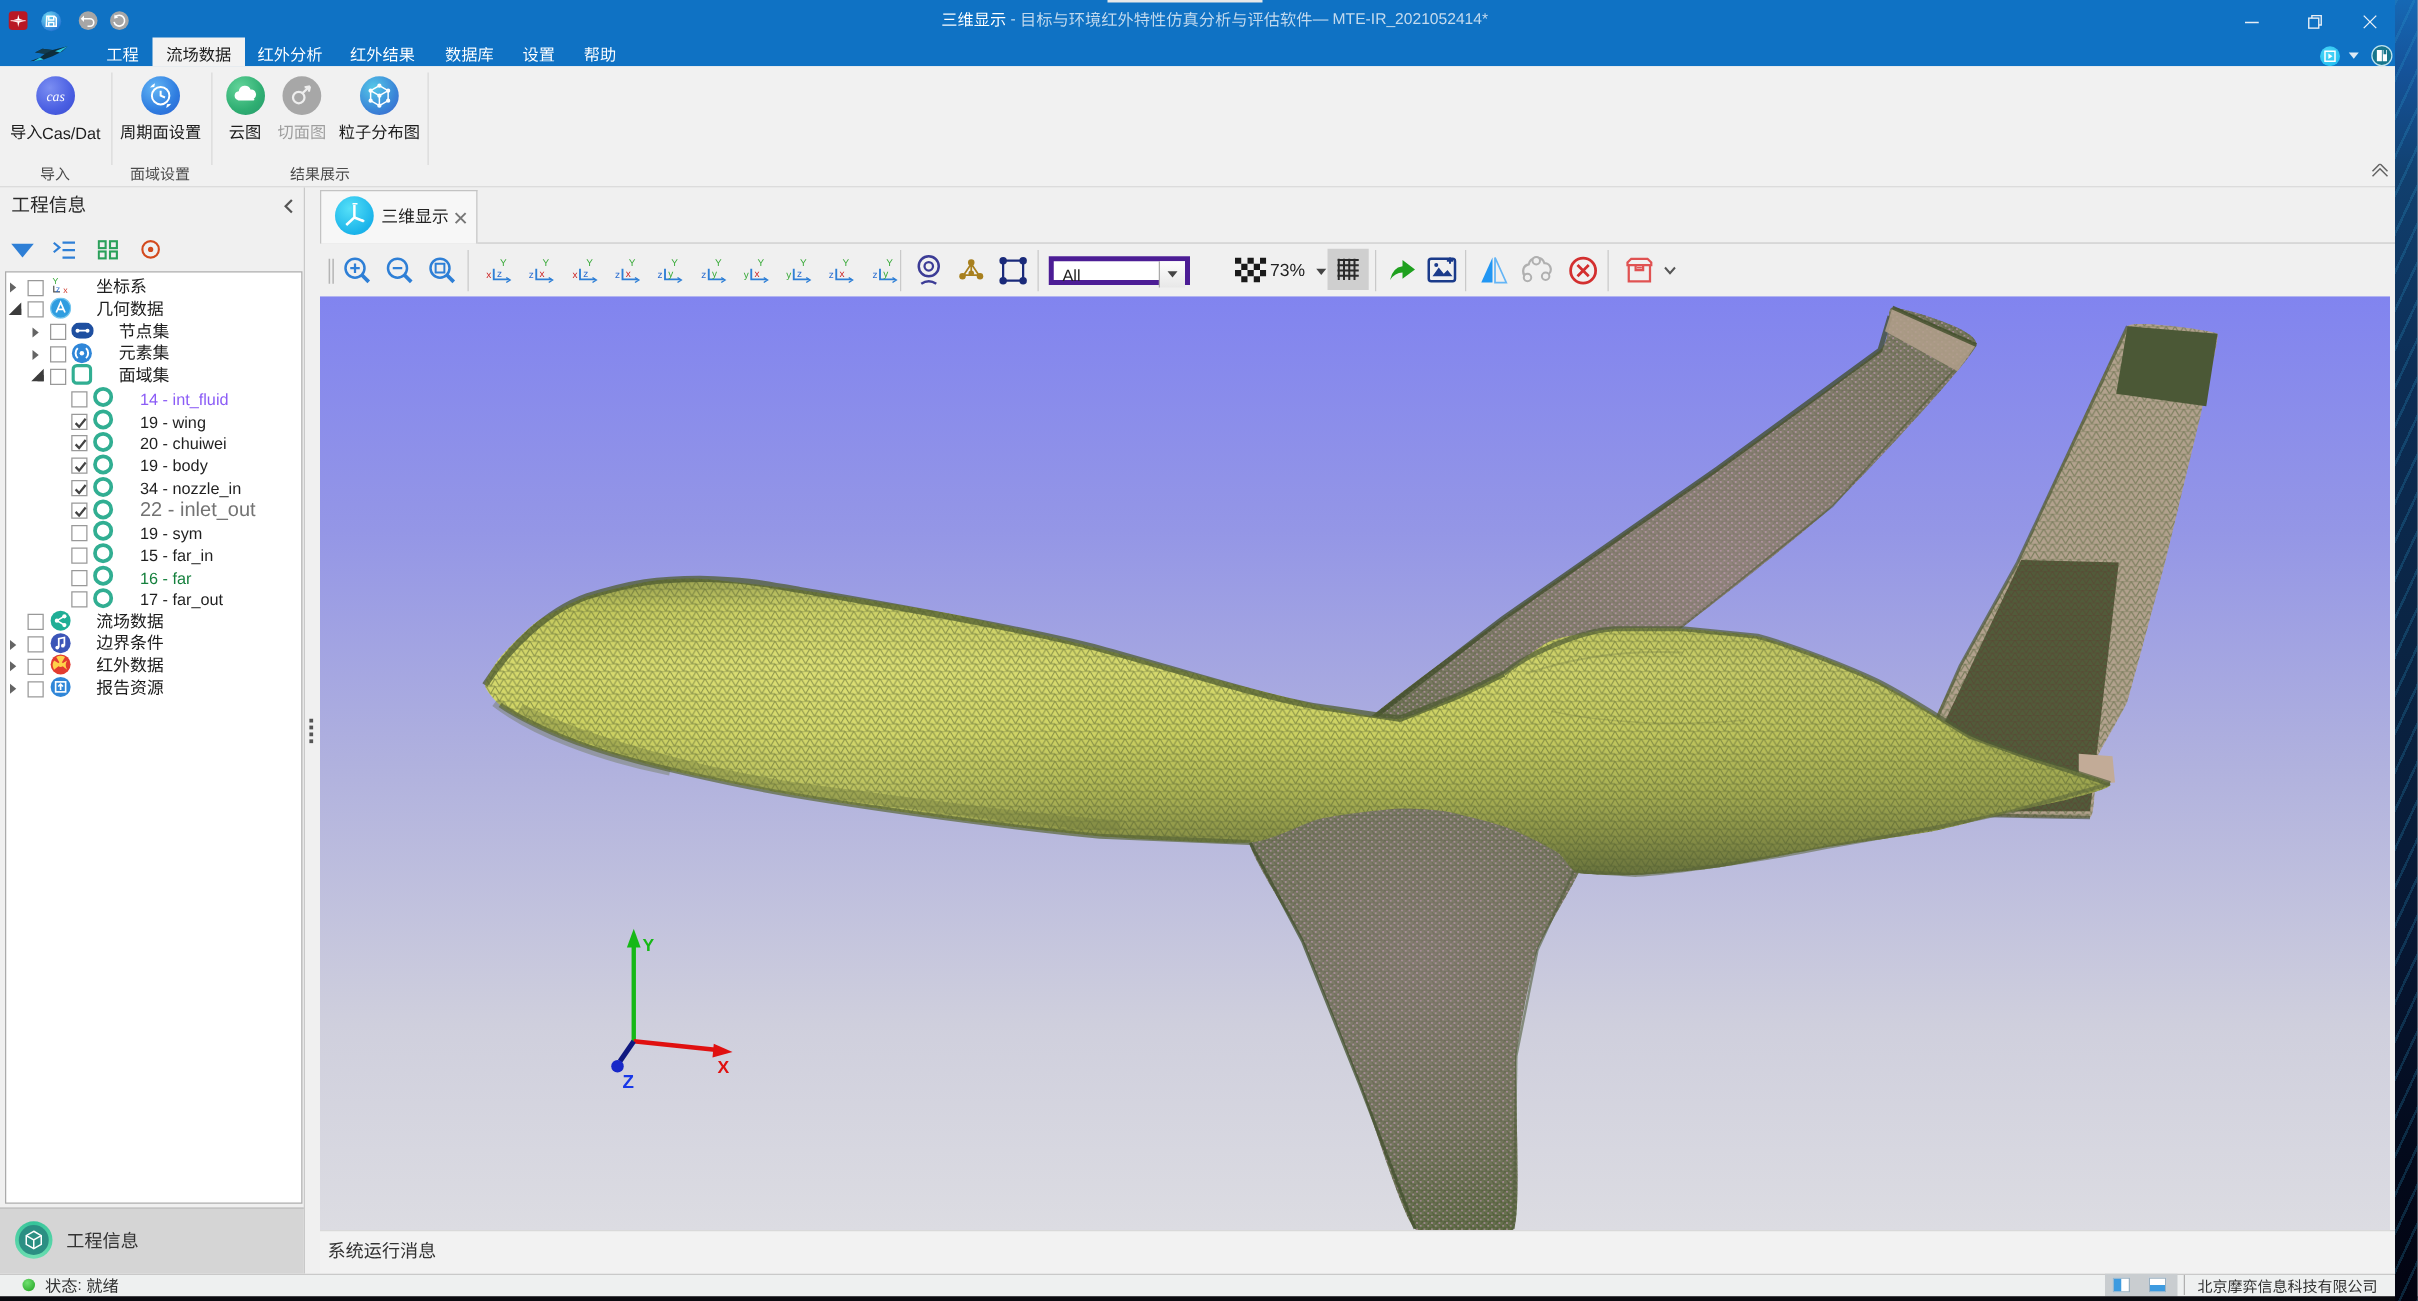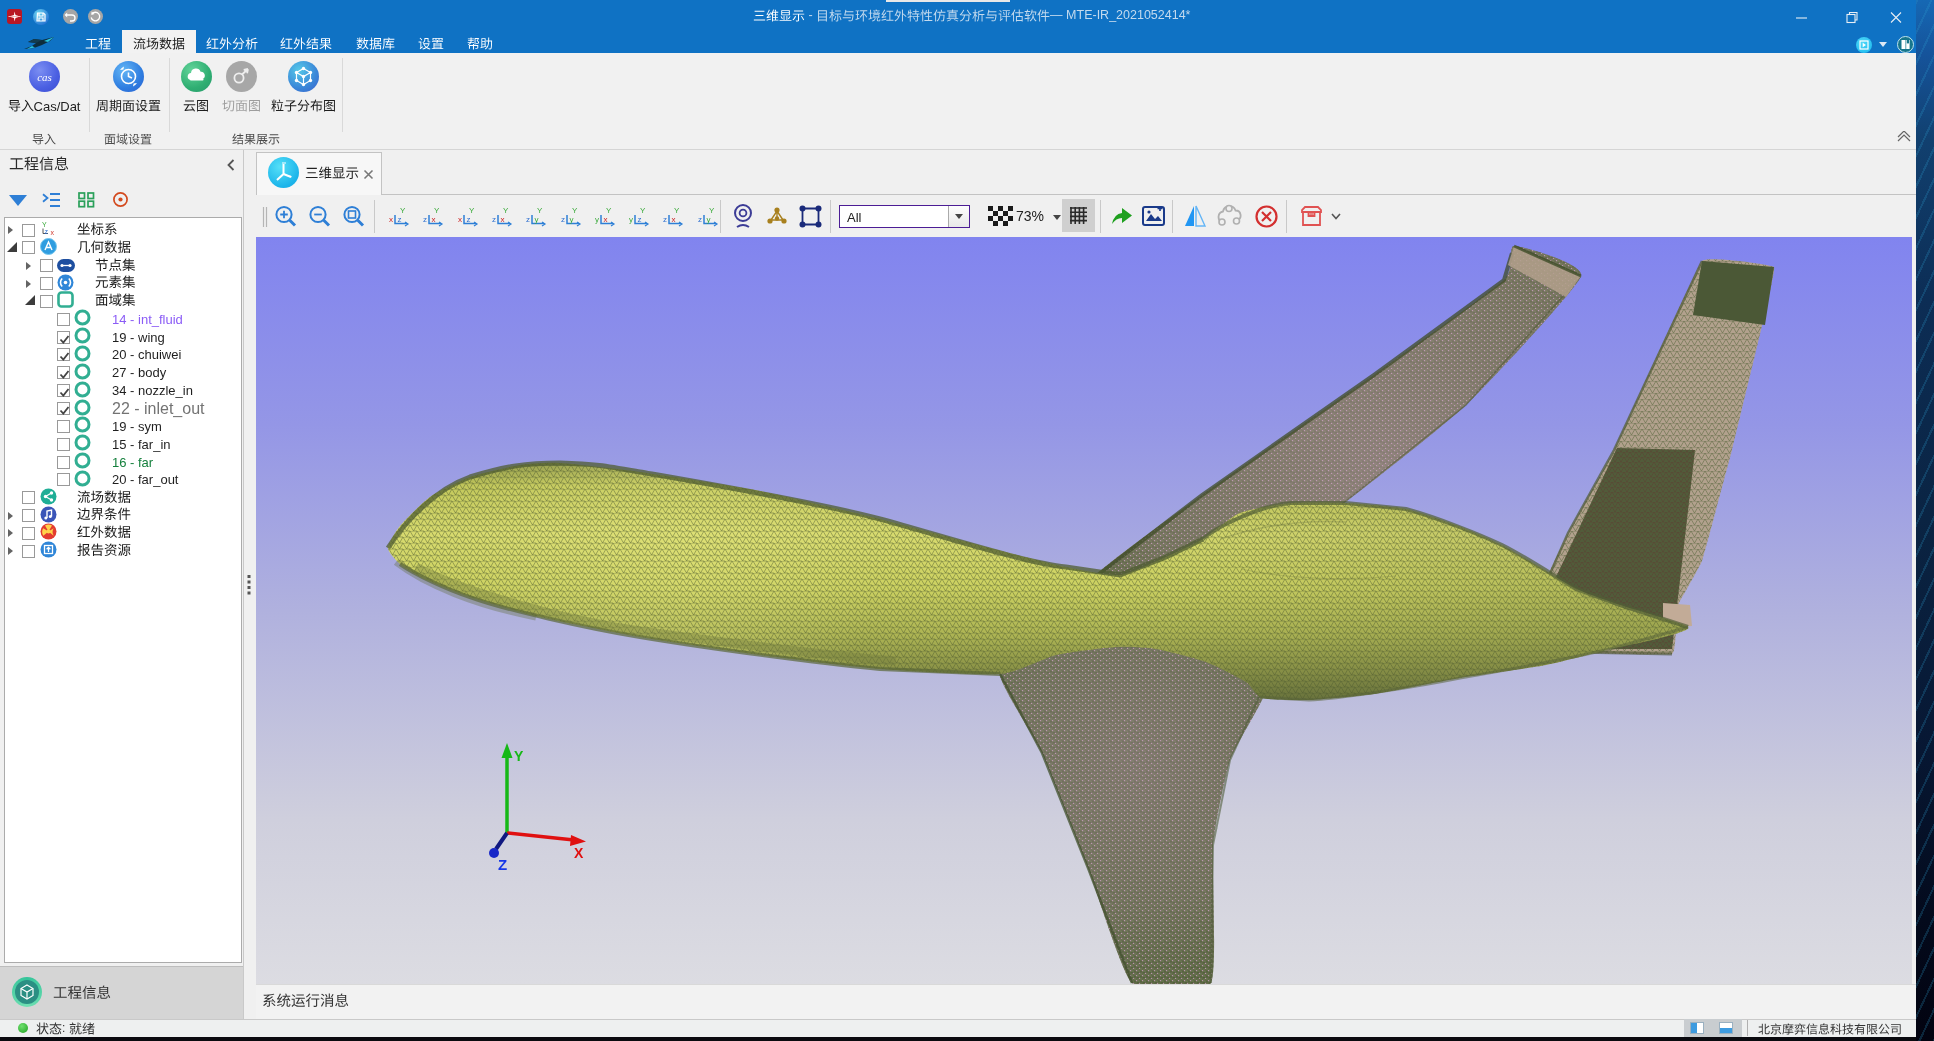--- a/index.html
+++ b/index.html
@@ -479,21 +479,21 @@
     <div class="abs" style="left:74px;top:344.95000000000005px;height:17px"><svg width="17" height="17" viewBox="0 0 17 17">
         <circle cx="8.5" cy="8.5" r="6.5" fill="none" stroke="#31ae92" stroke-width="3"></circle>
       </svg></div>
     <div class="abs" style="left:112px;top:347.45000000000005px;font-size:13px;color:#1f1f1f">20 - chuiwei</div>
     <div class="cb" style="left:57px;top:366.3px"><svg width="13" height="13" viewBox="0 0 13 13">
         <path d="M2.5 6.5 L5.3 9.5 L10.5 3" fill="none" stroke="#444" stroke-width="1.8"></path>
       </svg></div>
     <div class="abs" style="left:74px;top:362.8px;height:17px"><svg width="17" height="17" viewBox="0 0 17 17">
         <circle cx="8.5" cy="8.5" r="6.5" fill="none" stroke="#31ae92" stroke-width="3"></circle>
       </svg></div>
-    <div class="abs" style="left:112px;top:365.3px;font-size:13px;color:#1f1f1f">27 - body</div>
+    <div class="abs" style="left:112px;top:365.3px;font-size:13px;color:#1f1f1f">19 - body</div>
     <div class="cb" style="left:57px;top:384.15px"><svg width="13" height="13" viewBox="0 0 13 13">
         <path d="M2.5 6.5 L5.3 9.5 L10.5 3" fill="none" stroke="#444" stroke-width="1.8"></path>
       </svg></div>
     <div class="abs" style="left:74px;top:380.65px;height:17px"><svg width="17" height="17" viewBox="0 0 17 17">
         <circle cx="8.5" cy="8.5" r="6.5" fill="none" stroke="#31ae92" stroke-width="3"></circle>
       </svg></div>
     <div class="abs" style="left:112px;top:383.15px;font-size:13px;color:#1f1f1f">34 - nozzle_in</div>
     <div class="cb" style="left:57px;top:402.0px"><svg width="13" height="13" viewBox="0 0 13 13">
         <path d="M2.5 6.5 L5.3 9.5 L10.5 3" fill="none" stroke="#444" stroke-width="1.8"></path>
       </svg></div>
@@ -513,21 +513,21 @@
     <div class="abs" style="left:112px;top:436.70000000000005px;font-size:13px;color:#1f1f1f">15 - far_in</div>
     <div class="cb" style="left:57px;top:455.55px"></div>
     <div class="abs" style="left:74px;top:452.05px;height:17px"><svg width="17" height="17" viewBox="0 0 17 17">
         <circle cx="8.5" cy="8.5" r="6.5" fill="none" stroke="#31ae92" stroke-width="3"></circle>
       </svg></div>
     <div class="abs" style="left:112px;top:454.55px;font-size:13px;color:#15803d">16 - far</div>
     <div class="cb" style="left:57px;top:473.40000000000003px"></div>
     <div class="abs" style="left:74px;top:469.90000000000003px;height:17px"><svg width="17" height="17" viewBox="0 0 17 17">
         <circle cx="8.5" cy="8.5" r="6.5" fill="none" stroke="#31ae92" stroke-width="3"></circle>
       </svg></div>
-    <div class="abs" style="left:112px;top:472.40000000000003px;font-size:13px;color:#1f1f1f">20 - far_out</div>
+    <div class="abs" style="left:112px;top:472.40000000000003px;font-size:13px;color:#1f1f1f">17 - far_out</div>
     <div class="cb" style="left:22px;top:491.25px"></div>
     <div class="abs" style="left:40px;top:487.75px;height:17px"><svg width="17" height="17" viewBox="0 0 17 17">
         <circle cx="8.5" cy="8.5" r="8" fill="#1fae96"></circle>
         <g fill="#fff">
           <circle cx="11.5" cy="5" r="1.7"></circle>
           <circle cx="5.5" cy="8.5" r="1.7"></circle>
           <circle cx="11.5" cy="12" r="1.7"></circle>
         </g>
         <path d="M5.5 8.5 L11.5 5 M5.5 8.5 L11.5 12" stroke="#fff" stroke-width="1.2"></path>
       </svg></div>
@@ -738,21 +738,21 @@
     <svg class="abs" style="left:799px;top:205px" width="23" height="23" viewBox="0 0 23 23">
       <rect x="3.5" y="3.5" width="16" height="16" fill="none" stroke="#1a2a7a" stroke-width="1.8" rx="1"></rect>
       <g fill="#1a2a7a">
         <rect x="0.5" y="0.5" width="6" height="6" rx="3"></rect>
         <rect x="16.5" y="0.5" width="6" height="6" rx="3"></rect>
         <rect x="0.5" y="16.5" width="6" height="6" rx="3"></rect>
         <rect x="16.5" y="16.5" width="6" height="6" rx="3"></rect>
       </g>
     </svg>
     <div class="vline" style="left:830px;top:200px;height:33px;background:#c9c9c9"></div>
-    <div class="abs" style="left:839px;top:205px;width:131px;height:23px;background:#fff;border:1px solid #4c1d95">
+    <div class="abs" style="left:839px;top:205px;width:113px;height:23px;background:#fff;border:4px solid #4c1d95">
 <span style="position:absolute;left:7px;top:4px;font-size:13px;color:#222">All</span>
 <div class="abs" style="right:0;top:0;width:21px;height:21px;background:linear-gradient(#fdfdfd,#e8e8e8);border-left:1px solid #aaa">
 <div class="abs" style="left:6px;top:8px;width:0;height:0;border-left:4.5px solid transparent;border-right:4.5px solid transparent;border-top:5px solid #444"></div>
       </div>
     </div>
     <svg class="abs" style="left:988px;top:206px" width="25" height="20" viewBox="0 0 25 20">
       <rect x="0" y="0" width="5" height="5" fill="#1a1a1a"></rect>
       <rect x="10" y="0" width="5" height="5" fill="#1a1a1a"></rect>
       <rect x="20" y="0" width="5" height="5" fill="#1a1a1a"></rect>
       <rect x="5" y="5" width="5" height="5" fill="#1a1a1a"></rect>

